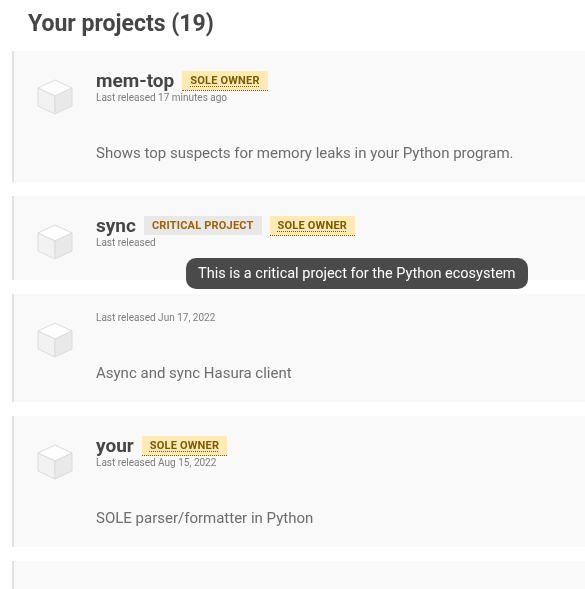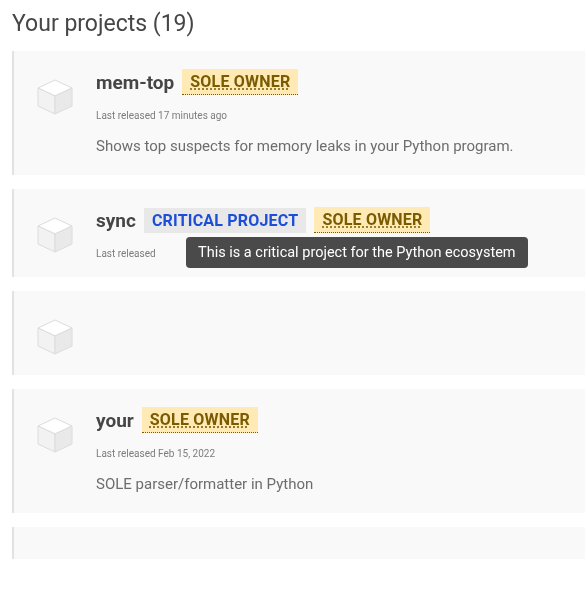--- a/index.html
+++ b/index.html
@@ -5,23 +5,23 @@
   * { box-sizing: border-box; margin: 0; padding: 0; }
   body {
     font-family: -apple-system, BlinkMacSystemFont, "Segoe UI", Roboto, "Helvetica Neue", Arial, sans-serif;
     background: #ffffff;
     color: #464646;
     width: 585px;
     font-size: 15px;
   }
   h2.page-title {
     font-size: 23px;
-    font-weight: 400;
+    font-weight: 700;
     color: #464646;
-    padding: 10px 0 14px 12px;
+    padding: 10px 0 14px 28px;
   }
   .project-list {
     display: flex;
     flex-direction: column;
     gap: 14px;
   }
   .project-card {
     background: #f9f9f9;
     border-left: 2px solid #e2e2e2;
     padding: 18px 16px 18px 16px;
@@ -39,71 +39,72 @@
     margin-top: 6px;
     margin-left: 4px;
   }
   .cube-icon svg {
     display: block;
   }
   .card-body {
     flex: 1 1 auto;
     display: flex;
     flex-direction: column;
-    gap: 15px;
+    gap: 0;
     position: relative;
   }
   .title-row {
     display: flex;
     align-items: center;
     gap: 8px;
     flex-wrap: wrap;
   }
   .proj-name {
     font-size: 19px;
     font-weight: 700;
     color: #464646;
   }
   .badge {
     display: inline-block;
-    font-size: 16px;
+    font-size: 11px;
     font-weight: 700;
     padding: 3px 8px;
     letter-spacing: 0.2px;
     white-space: nowrap;
   }
   .badge-sole {
     background: #ffeab6;
     color: #7a5b00;
     border-bottom: 1px dotted #7a5b00;
     text-decoration: underline dotted;
     text-underline-offset: 2px;
   }
   .badge-crit {
     background: #e8e8e8;
-    color: #1d4ed8;
+    color: #a16207;
   }
   .meta {
     font-size: 10px;
     color: #7c7c7c;
   }
   .desc {
     font-size: 15px;
     color: #6d6d6d;
     line-height: 1.4;
+    margin-top: 40px;
   }
   .tooltip {
     position: absolute;
     background: #4a4a4a;
     color: #ffffff;
     font-size: 14.5px;
     padding: 7px 12px;
-    top: 30px;
+    top: 44px;
     left: 90px;
-    border-radius: 4px;
+    border-radius: 10px;
     white-space: nowrap;
     z-index: 10;
   }
   .project-card.peek {
     height: 24px;
     padding-top: 14px;
     overflow: hidden;
   }
 </style>
 </head>
@@ -156,38 +157,42 @@
 
   <div class="project-card">
     <div class="cube-icon">
       <svg viewBox="0 0 42 42" width="42" height="42">
         <polygon points="4,13 21,5 38,13 21,21" fill="#ffffff" stroke="#dcdcdc" stroke-width="1"></polygon>
         <polygon points="4,13 21,21 21,39 4,31" fill="#f2f2f2" stroke="#dcdcdc" stroke-width="1"></polygon>
         <polygon points="38,13 21,21 21,39 38,31" fill="#e9e9e9" stroke="#dcdcdc" stroke-width="1"></polygon>
       </svg>
     </div>
     <div class="card-body">
+      <div class="meta">
+        <span>Last released </span><span>Jun 17, 2022</span>
+      </div>
+      <div class="desc">Async and sync Hasura client</div>
     </div>
   </div>
 
   <div class="project-card">
     <div class="cube-icon">
       <svg viewBox="0 0 42 42" width="42" height="42">
         <polygon points="4,13 21,5 38,13 21,21" fill="#ffffff" stroke="#dcdcdc" stroke-width="1"></polygon>
         <polygon points="4,13 21,21 21,39 4,31" fill="#f2f2f2" stroke="#dcdcdc" stroke-width="1"></polygon>
         <polygon points="38,13 21,21 21,39 38,31" fill="#e9e9e9" stroke="#dcdcdc" stroke-width="1"></polygon>
       </svg>
     </div>
     <div class="card-body">
       <div class="title-row">
         <span class="proj-name">your</span>
         <span class="badge badge-sole">SOLE OWNER</span>
       </div>
       <div class="meta">
-        <span>Last released </span><span>Feb 15, 2022</span>
+        <span>Last released </span><span>Aug 15, 2022</span>
       </div>
       <div class="desc">SOLE parser/formatter in Python</div>
     </div>
   </div>
 
   <div class="project-card peek">
     <div class="cube-icon"></div>
     <div class="card-body">
       <div class="title-row">
         <span class="badge badge-sole" style="visibility:hidden">SOLE OWNER</span>

